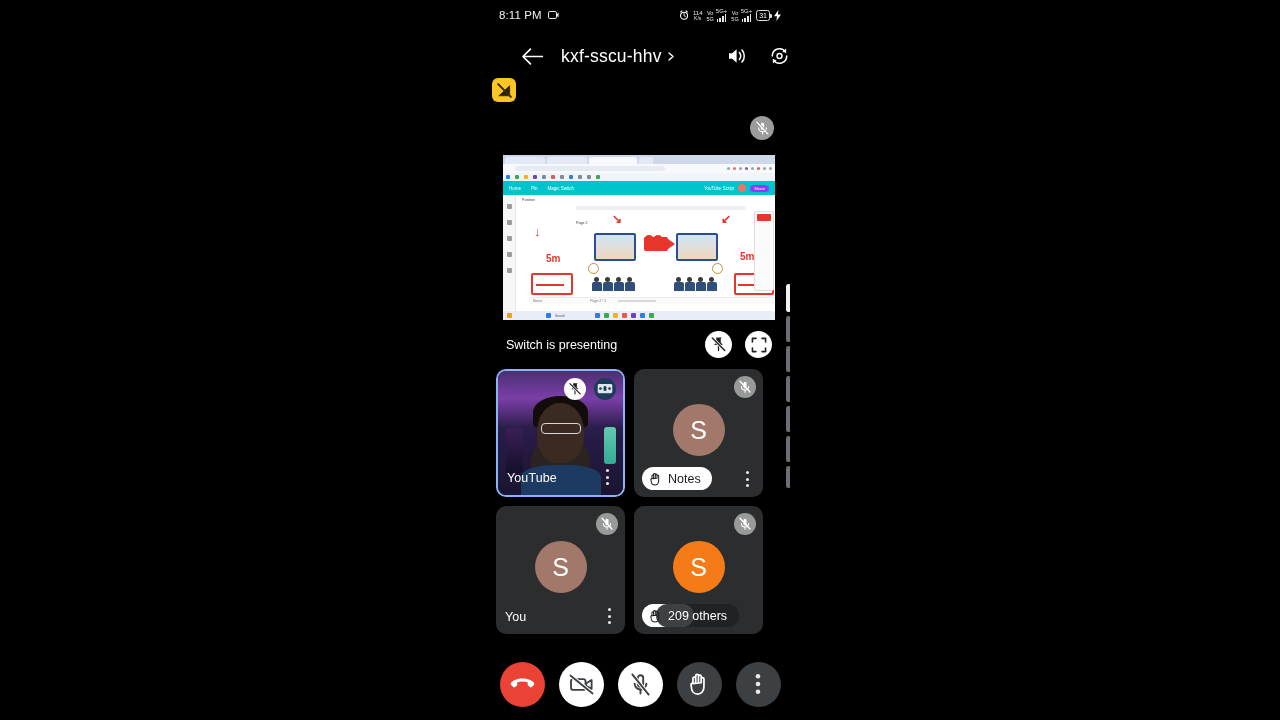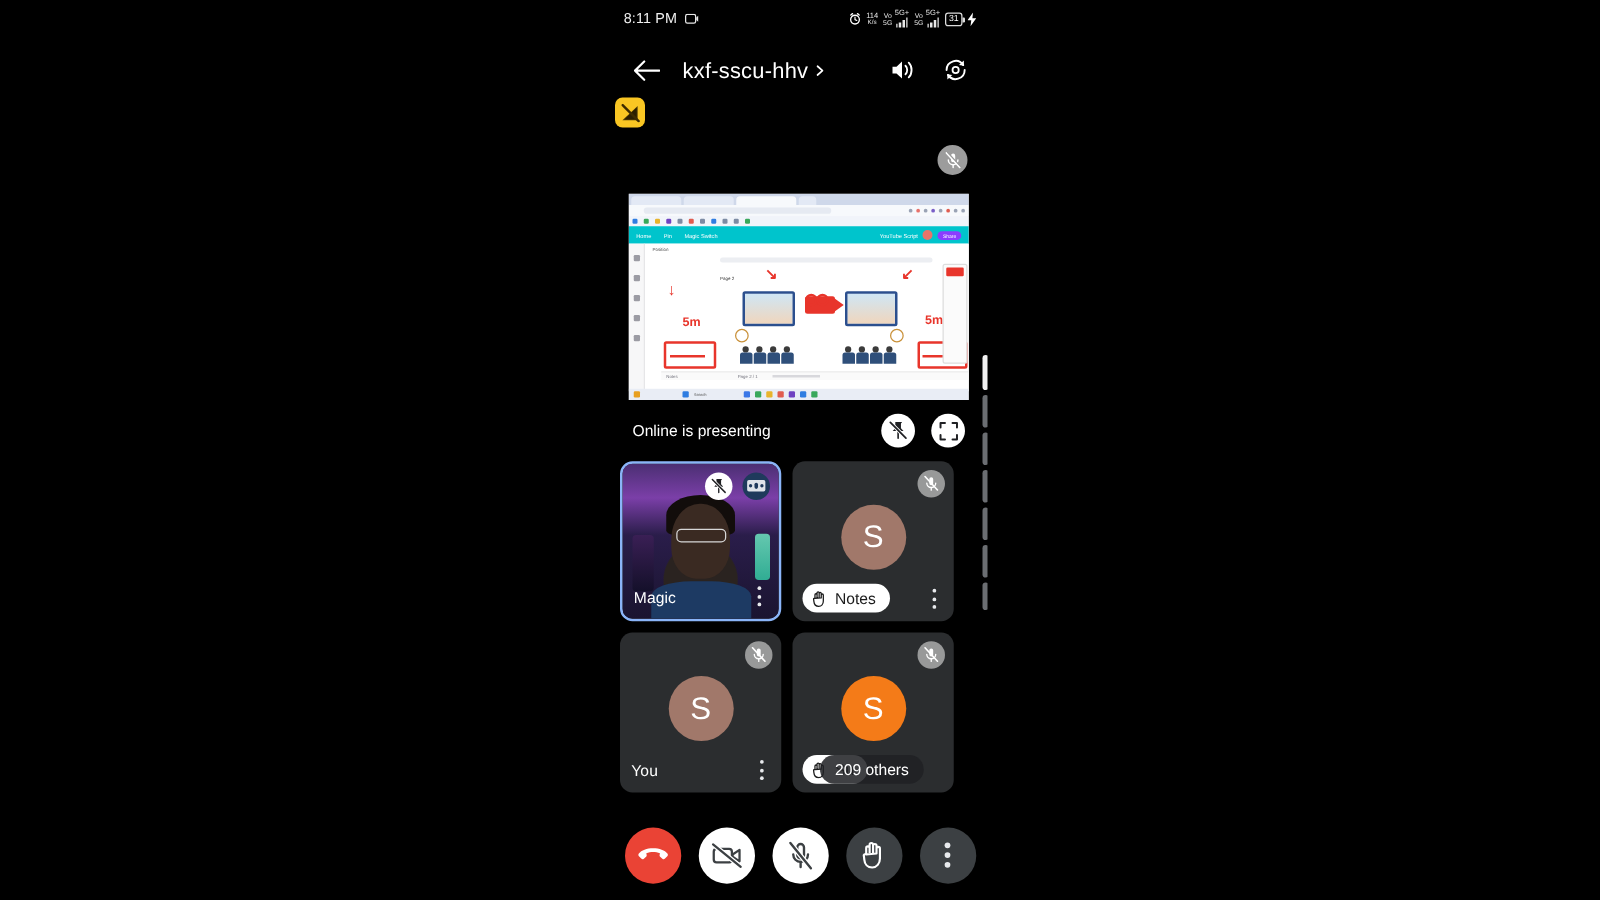--- a/index.html
+++ b/index.html
@@ -40,21 +40,21 @@
   .bars i:nth-child(1){height:3px}.bars i:nth-child(2){height:4.5px}
   .bars i:nth-child(3){height:6px}.bars i:nth-child(4){height:8px}
   .batt {
     border:1px solid #dcdcdc; border-radius:2.5px; padding:0 2px; height:11px;
     display:flex; align-items:center; font-size:7px; color:#fff; position:relative;
   }
   .batt::after{content:"";position:absolute;right:-2.5px;top:3px;width:1.5px;height:4px;background:#dcdcdc;border-radius:0 1px 1px 0;}
 
   
   .appbar {
-    position: absolute; left:0; top:34px; width:300px; height:44px;
+    position: absolute; left:15px; top:34px; width:300px; height:44px;
     display:flex; align-items:center; padding:0 14px; gap:0;text-decoration:underline;
   }
   .ab-back { width:26px; height:26px; display:flex; align-items:center; justify-content:center; cursor:pointer;}
   .ab-title-wrap { display:flex; align-items:center; margin-left:16px; cursor:pointer; }
   .ab-title { color:#fff; font-size:17.5px; letter-spacing:.2px; }
   .ab-caret { margin-left:6px; color:#fff; font-size:9px; }
   .ab-icons { margin-left:auto; display:flex; align-items:center; gap:18px; }
   .ab-ico { width:24px; height:24px; display:flex; align-items:center; justify-content:center; cursor:pointer;}
 
   
@@ -476,21 +476,21 @@
               <path d="M9 2.2 A2 2 0 0 1 11 4.2 V8.6 A2 2 0 0 1 9 10.6 A2 2 0 0 1 7 8.6 V4.2 A2 2 0 0 1 9 2.2 Z" fill="#fff"></path>
               <path d="M4.4 8.3 A4.6 4.6 0 0 0 13.6 8.3" stroke="#fff" stroke-width="1.4" fill="none" stroke-linecap="round"></path>
               <path d="M9 13 V15.6" stroke="#fff" stroke-width="1.4" stroke-linecap="round"></path>
               <path d="M2.6 1.6 L15.4 15.4" stroke="#fff" stroke-width="1.7" stroke-linecap="round"></path>
               <path d="M3.6 1.0 L16.4 14.8" stroke="#9a9a9a" stroke-width="1.2" stroke-linecap="round"></path>
             </svg>
         </div>
       </div>
 
       <div class="pres-bar">
-        <span class="pres-label">Online is presenting</span>
+        <span class="pres-label">Switch is presenting</span>
         <div class="pres-btns">
           <div class="rb">
             <svg width="17" height="17" viewBox="0 0 18 18">
                 <path d="M6.6 1.6 H12.4 L11.4 3 V7 L13.6 9.4 H4.4 L6.6 7 V3 Z" fill="#202124"></path>
                 <path d="M9 9.4 V15.4" stroke="#202124" stroke-width="1.4" stroke-linecap="round"></path>
                 <path d="M2.4 2.1 L15.6 15.3" stroke="#fff" stroke-width="3" stroke-linecap="round"></path>
                 <path d="M2.4 2.1 L15.6 15.3" stroke="#202124" stroke-width="1.5" stroke-linecap="round"></path>
               </svg>
           </div>
           <div class="rb">
@@ -522,21 +522,21 @@
             </svg>
         </div>
         <div class="t-present">
           <svg width="16" height="13" viewBox="0 0 18 14">
               <rect x="0.8" y="0.8" width="16.4" height="10.4" rx="1.6" fill="#dfe4ea"></rect>
               <rect x="7.4" y="3.2" width="3.2" height="5.6" rx="1.6" fill="#1f3a5c"></rect>
               <circle cx="3.9" cy="6" r="1.5" fill="#1f3a5c"></circle>
               <circle cx="14.1" cy="6" r="1.5" fill="#1f3a5c"></circle>
             </svg>
         </div>
-        <span class="t-name">Magic</span>
+        <span class="t-name">YouTube</span>
         <div class="kebab">
             <i></i>
             <i></i>
             <i></i>
           </div>
       </div>
 
       <div class="tile">
         <div class="avatar" style="background:#a1786a;">
           <span>S</span>

